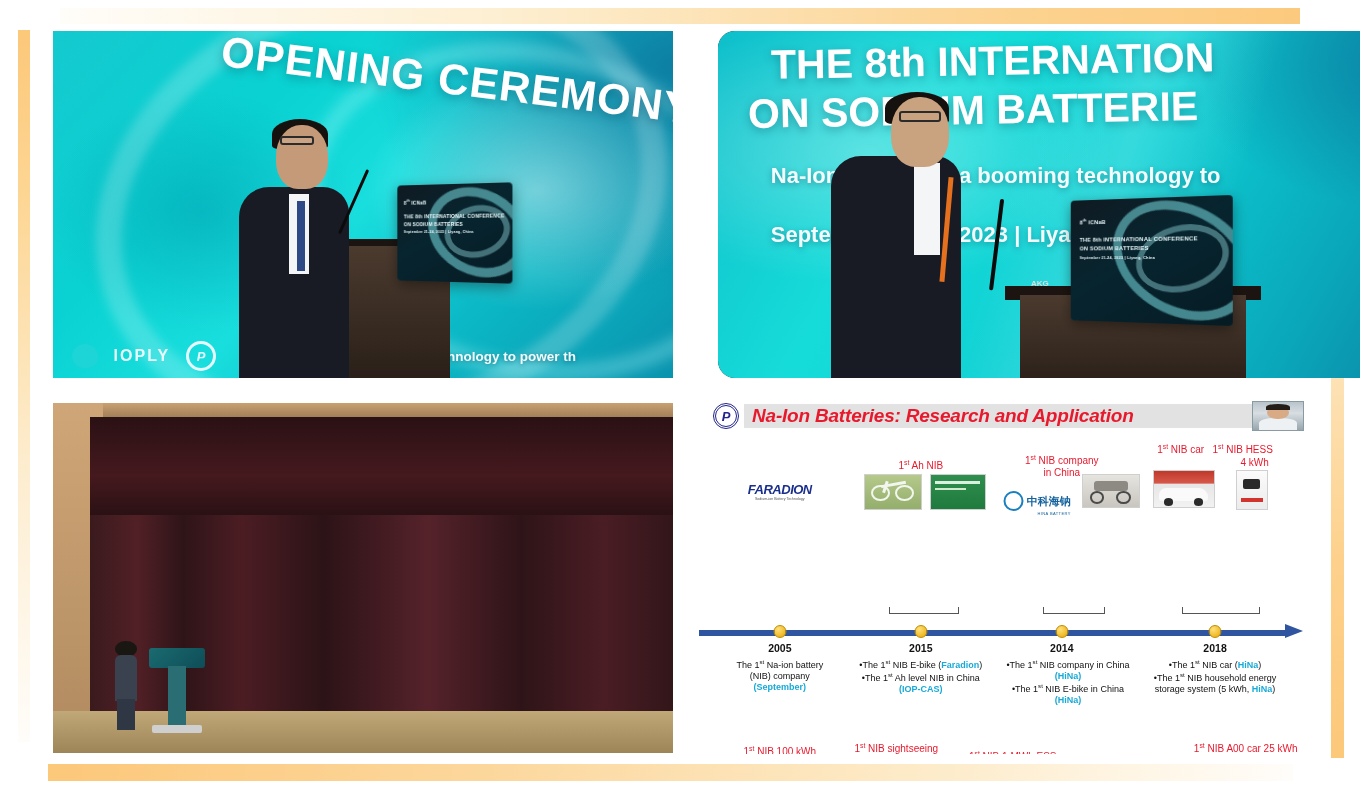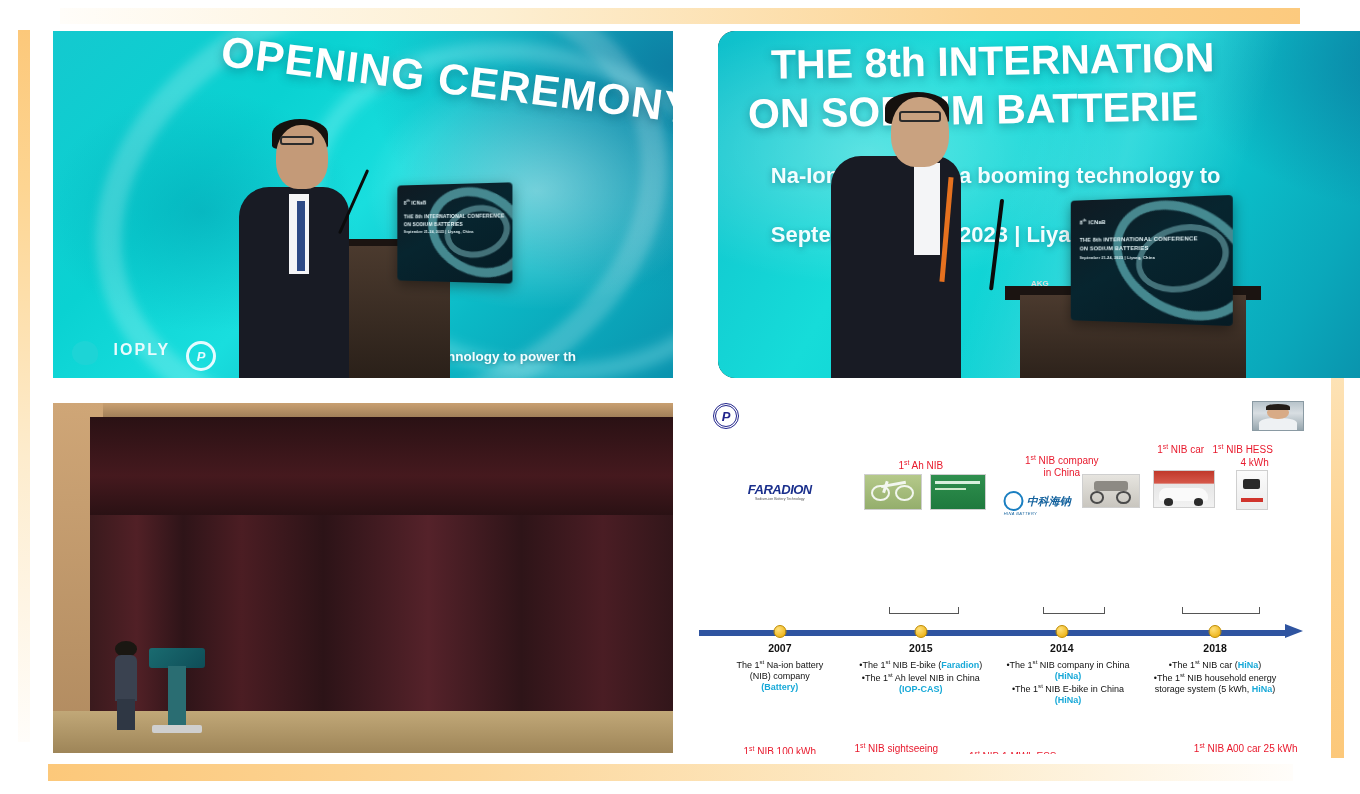--- a/index.html
+++ b/index.html
@@ -100,21 +100,21 @@
     transform:rotate(28deg); filter:blur(.4px);
   }
   .laptop-ring2 {
     position:absolute; right:2%; top:22%; width:56%; height:52%;
     border:6px solid rgba(160,235,240,.4); border-radius:50%;
     transform:rotate(-14deg);
   }
   .laptop-txt { position:absolute; left:6%; top:14%; color:#e7f6f9; font-size:5px;
                 line-height:1.5; font-weight:bold; letter-spacing:.2px; }
   .tl-laptop { left:55%; top:44%; width:118px; height:98px; }
-  .logo-row { position:absolute; left:3%; bottom:2%; display:flex; gap:16px; }
+  .logo-row { position:absolute; left:3%; bottom:2%; display:flex; align-items:center; gap:16px; }
   .logo-moon { width:26px; height:24px; background:#1fd4d6; border-radius:50% 50% 40% 50%; opacity:.9; }
   .logo-ioply { color:#e9fbfd; font-size:16px; font-weight:bold; letter-spacing:2px; }
   .logo-seal { width:30px; height:30px; border-radius:50%; border:3px solid #e6fbff;
                display:flex; align-items:center; justify-content:center; color:#e6fbff;
                font-size:13px; font-weight:bold; font-style:italic; }
 
   
   .tr-bg {
     position:absolute; inset:0;
     background:
@@ -232,21 +232,21 @@
   .hi-blue { color:#17a9d8; font-weight:bold; }
   .lbl { position:absolute; transform:translateX(-50%); font-size:10px; color:#e8192c;
          text-align:center; line-height:1.2; white-space:nowrap; }
   .thumb { position:absolute; transform:translateX(-50%); border:1px solid #cfcfcf; overflow:hidden; }
   .bracket { position:absolute; transform:translateX(-50%); height:7px;
              border-left:1px solid #555; border-right:1px solid #555; border-bottom:1px solid #555; }
 
   .faradion { position:absolute; transform:translateX(-50%); color:#1a2f8c; font-size:13px;
               font-weight:bold; font-style:italic; letter-spacing:-.5px; text-align:center; }
   .faradion small { display:block; font-size:3.6px; font-weight:normal; font-style:normal; color:#555; letter-spacing:0; }
-  .hina-logo { position:absolute; transform:translateX(-50%); text-align:left;font-style:italic; }
+  .hina-logo { position:absolute; transform:translateX(-50%); text-align:right; }
   .hina-mark { width:20px; height:20px; border-radius:50%; border:2px solid #1a7fc1;
                display:inline-block; vertical-align:middle; }
   .hina-cn { display:inline-block; vertical-align:middle; margin-left:3px;
              color:#15639e; font-size:11px; font-weight:bold; }
   .hina-en { font-size:4px; color:#15639e; letter-spacing:.4px; }
 
   sup { font-size:.68em; vertical-align:super; }
 </style>
 </head>
 <body>
@@ -335,20 +335,23 @@
       <div class="bl-lect-col"></div>
       <div class="bl-lect-base"></div>
     </div>
   </div>
 
   <div class="photo p-br">
     <div class="slide">
 
       <div class="slide-hdr">
         <div class="seal2">P</div>
+        <div class="hdr-band">
+          <span class="hdr-title">Na-Ion Batteries: Research and Application</span>
+        </div>
       </div>
       <div class="pip">
         <div class="pip-body"></div>
         <div class="pip-face"></div>
         <div class="pip-hair"></div>
       </div>
 
       <div class="lbl" style="left:37%; top:17%;">1<sup>st</sup> Ah NIB</div>
       <div class="lbl" style="left:60%; top:15.5%;">1<sup>st</sup> NIB company<br>in China</div>
       <div class="lbl" style="left:85%; top:12.5%;">1<sup>st</sup> NIB car&nbsp;&nbsp; 1<sup>st</sup> NIB HESS<br><span style="display:block;text-align:right;padding-right:4px">4 kWh</span></div>
@@ -396,27 +399,27 @@
 
       <div class="tline" style="top:64.5%;">
         <div class="tline-bar"></div>
         <div class="tline-arrow"></div>
         <div class="node" style="left:14%;"></div>
         <div class="node" style="left:37%;"></div>
         <div class="node" style="left:60%;"></div>
         <div class="node" style="left:85%;"></div>
       </div>
 
-      <div class="yr" style="left:14%; top:68.5%;">2007</div>
+      <div class="yr" style="left:14%; top:68.5%;">2005</div>
       <div class="yr" style="left:37%; top:68.5%;">2015</div>
       <div class="yr" style="left:60%; top:68.5%;">2014</div>
       <div class="yr" style="left:85%; top:68.5%;">2018</div>
 
       <div class="cap" style="left:14%; top:73%; width:150px;">
-        The 1<sup>st</sup> Na-ion battery<br>(NIB) company<br><span class="hi-blue">(Battery)</span>
+        The 1<sup>st</sup> Na-ion battery<br>(NIB) company<br><span class="hi-blue">(September)</span>
       </div>
       <div class="cap" style="left:37%; top:73%; width:160px;">
         •The 1<sup>st</sup> NIB E-bike (<span class="hi-blue">Faradion</span>)<br>•The 1<sup>st</sup> Ah level NIB in China<br><span class="hi-blue">(IOP-CAS)</span>
       </div>
       <div class="cap" style="left:61%; top:73%; width:170px;">
         •The 1<sup>st</sup> NIB company in China<br><span class="hi-blue">(HiNa)</span><br>•The 1<sup>st</sup> NIB E-bike in China<br><span class="hi-blue">(HiNa)</span>
       </div>
       <div class="cap" style="left:85%; top:73%; width:168px;">
         •The 1<sup>st</sup> NIB car (<span class="hi-blue">HiNa</span>)<br>•The 1<sup>st</sup> NIB household energy<br>storage system (5 kWh, <span class="hi-blue">HiNa</span>)
       </div>

